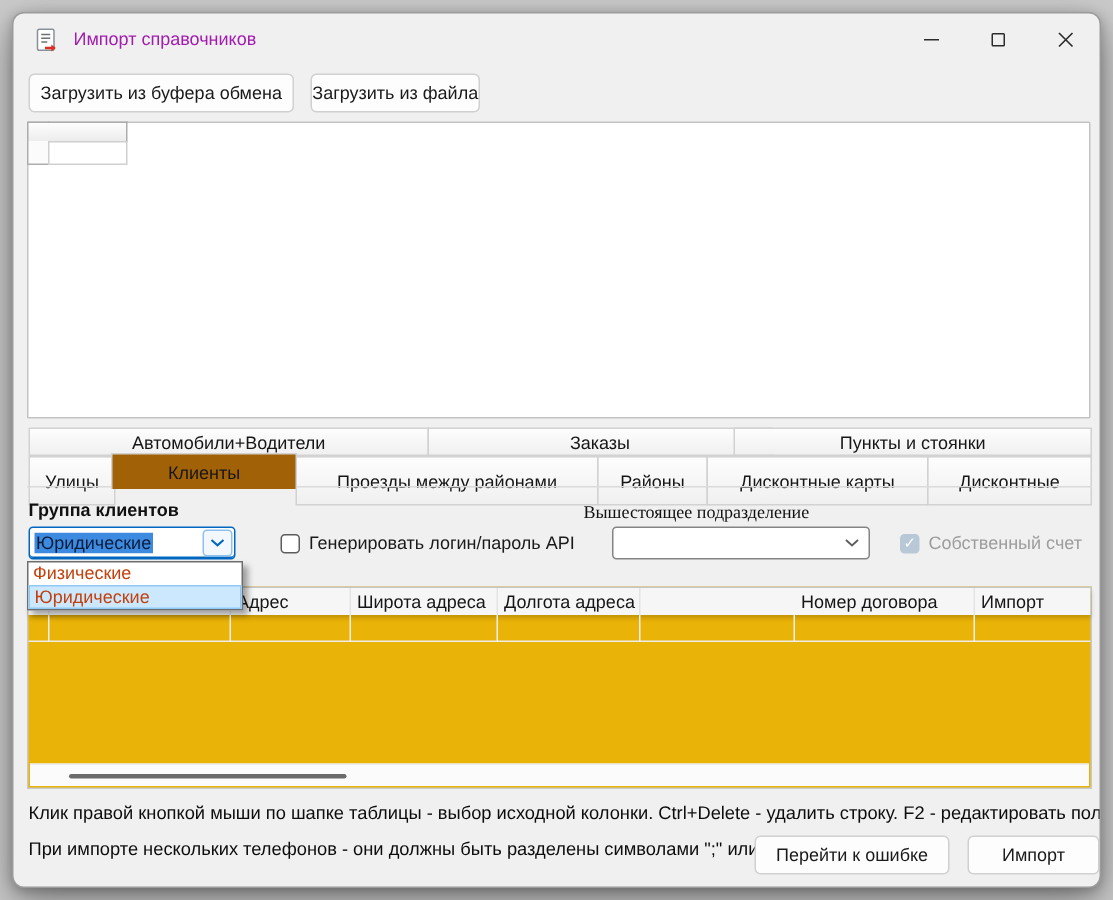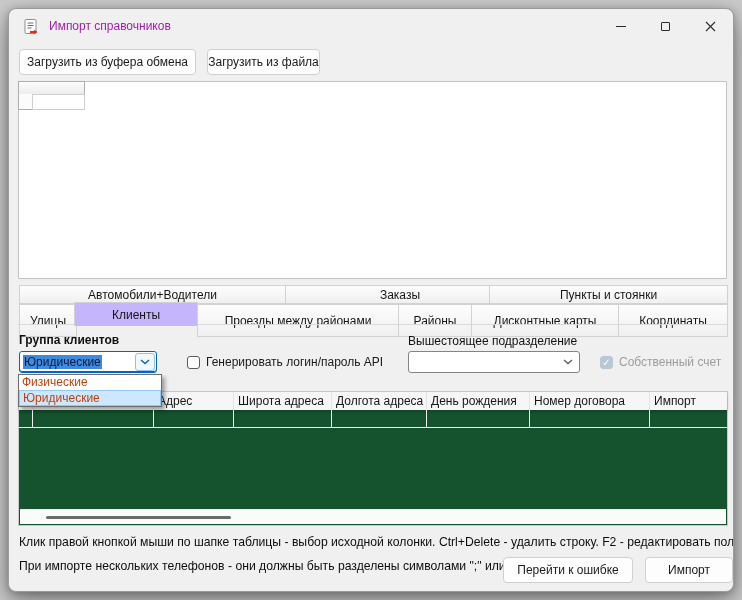--- a/index.html
+++ b/index.html
@@ -42,21 +42,21 @@
   .mc-cell   { left:13px; top:12px; width:53px; height:16px; background:#fff; border-color:#cfcfcf; }
   
   .tab {
     position:absolute; height:20px; background:linear-gradient(#fdfdfd,#f0f0f0);
     border:1px solid #d2d2d2; display:flex; align-items:center; justify-content:center;
     font-size:12px; color:#161616; white-space:nowrap; overflow:hidden;
   }
   .tab.row1 { top:276px; height:19px; }
   .tab.row2 { top:295px; height:33px; }
   .tab.active {
-    top:293px; height:24px; background:#c4b5fd; border-bottom:none; z-index:5;
+    top:293px; height:24px; background:#a16207; border-bottom:none; z-index:5;
   }
   .tabpage-topline { position:absolute; left:9px; top:315px; width:710px; height:0; border-top:1px solid #dadada; z-index:1; }
   
   .lbl { position:absolute; white-space:nowrap; font-size:12px; color:#111; }
   .lbl.bold { font-weight:bold; }
   .combo {
     position:absolute; height:22px; background:#fff; border:1px solid #848484;
     border-radius:3px; display:flex; align-items:center;
   }
   .combo.focused { border-color:#0067c0; box-shadow:inset 0 -1px 0 #0067c0; }
@@ -81,21 +81,21 @@
   .cb-box.disabled-checked {
     background:#b9c8d6; border-color:#b9c8d6; color:#fff;
     display:flex; align-items:center; justify-content:center;
     font-size:10px; line-height:11px;
   }
   .check-row .cb-label { font-size:12px; }
   .check-row.disabled .cb-label { color:#9d9d9d; }
   
   .table-panel {
     position:absolute; left:9px; top:382px; width:710px; height:135px;
-    background:#14532d; border:1px solid #c8c8c8;
+    background:#eab308; border:1px solid #c8c8c8;
   }
   .thead { position:absolute; left:0; top:0; width:100%; height:18px;
     background:#f6f6f6; box-shadow:0 2px 3px rgba(0,0,0,.18); }
   .th {
     position:absolute; top:0; height:18px; padding:2px 0 0 4px; font-size:12px; color:#161616;
     border-right:1px solid #e4e4e4; white-space:nowrap; overflow:hidden;
   }
   .trow { position:absolute; left:0; top:18px; width:100%; height:18px; border-bottom:1px solid #ececec; }
   .td { position:absolute; top:0; height:18px; border-right:1px solid #f0f0f0; }
   
@@ -144,21 +144,21 @@
 
   <div class="tab row1" style="left:10px;  width:267px;">Автомобили+Водители</div>
   <div class="tab row1" style="left:276px; width:230px;">Заказы</div>
   <div class="tab row1" style="left:480px; width:239px;">Пункты и стоянки</div>
 
   <div class="tab row2" style="left:10px;  width:58px;">Улицы</div>
   <div class="tab row2 active" style="left:65px; width:124px;">Клиенты</div>
   <div class="tab row2" style="left:188px; width:202px;">Проезды между районами</div>
   <div class="tab row2" style="left:389px; width:74px;">Районы</div>
   <div class="tab row2" style="left:462px; width:148px;">Дисконтные карты</div>
-  <div class="tab row2" style="left:609px; width:110px;">Координаты</div>
+  <div class="tab row2" style="left:609px; width:110px;">Дисконтные</div>
   <div class="tabpage-topline"></div>
 
   <div class="lbl bold" style="left:10px; top:324px;">Группа клиентов</div>
   <div class="combo focused" style="left:10px; top:342px; width:138px;">
     <div class="val"><span class="sel">Юридические</span></div>
     <div class="dd-btn">
       <svg width="10" height="6" viewBox="0 0 10 6">
         <path d="M1 1 L5 4.6 L9 1" fill="none" stroke="#0067c0" stroke-width="1.4"></path>
       </svg>
     </div>
@@ -167,21 +167,21 @@
   <div class="droplist">
     <div class="drop-item">Физические</div>
     <div class="drop-item hl">Юридические</div>
   </div>
 
   <div class="check-row" style="left:178px; top:346px;">
     <span class="cb-box"></span>
     <span class="cb-label">Генерировать логин/пароль API</span>
   </div>
 
-  <div class="lbl" style="left:399px; top:325px;">Вышестоящее подразделение</div>
+  <div class="lbl" style="left:380px; top:325px;font-family:Liberation Serif, serif;">Вышестоящее подразделение</div>
   <div class="combo" style="left:399px; top:342px; width:172px;">
     <div class="val"></div>
     <div class="dd-btn">
       <svg width="10" height="6" viewBox="0 0 10 6">
         <path d="M1 1 L5 4.6 L9 1" fill="none" stroke="#5f5f5f" stroke-width="1.3"></path>
       </svg>
     </div>
   </div>
 
   <div class="check-row disabled" style="left:591px; top:346px;">
@@ -189,21 +189,20 @@
     <span class="cb-label">Собственный счет</span>
   </div>
 
   <div class="table-panel">
     <div class="thead">
       <div class="th" style="left:0px;   width:14px;"></div>
       <div class="th" style="left:14px;  width:121px;"></div>
       <div class="th" style="left:135px; width:80px;">Адрес</div>
       <div class="th" style="left:215px; width:98px;">Широта адреса</div>
       <div class="th" style="left:313px; width:95px;">Долгота адреса</div>
-      <div class="th" style="left:408px; width:103px;">День рождения</div>
       <div class="th" style="left:511px; width:120px;">Номер договора</div>
       <div class="th" style="left:631px; width:78px; border-right:none;">Импорт</div>
     </div>
     <div class="trow">
       <div class="td" style="left:0;     width:14px;"></div>
       <div class="td" style="left:14px;  width:121px;"></div>
       <div class="td" style="left:135px; width:80px;"></div>
       <div class="td" style="left:215px; width:98px;"></div>
       <div class="td" style="left:313px; width:95px;"></div>
       <div class="td" style="left:408px; width:103px;"></div>

